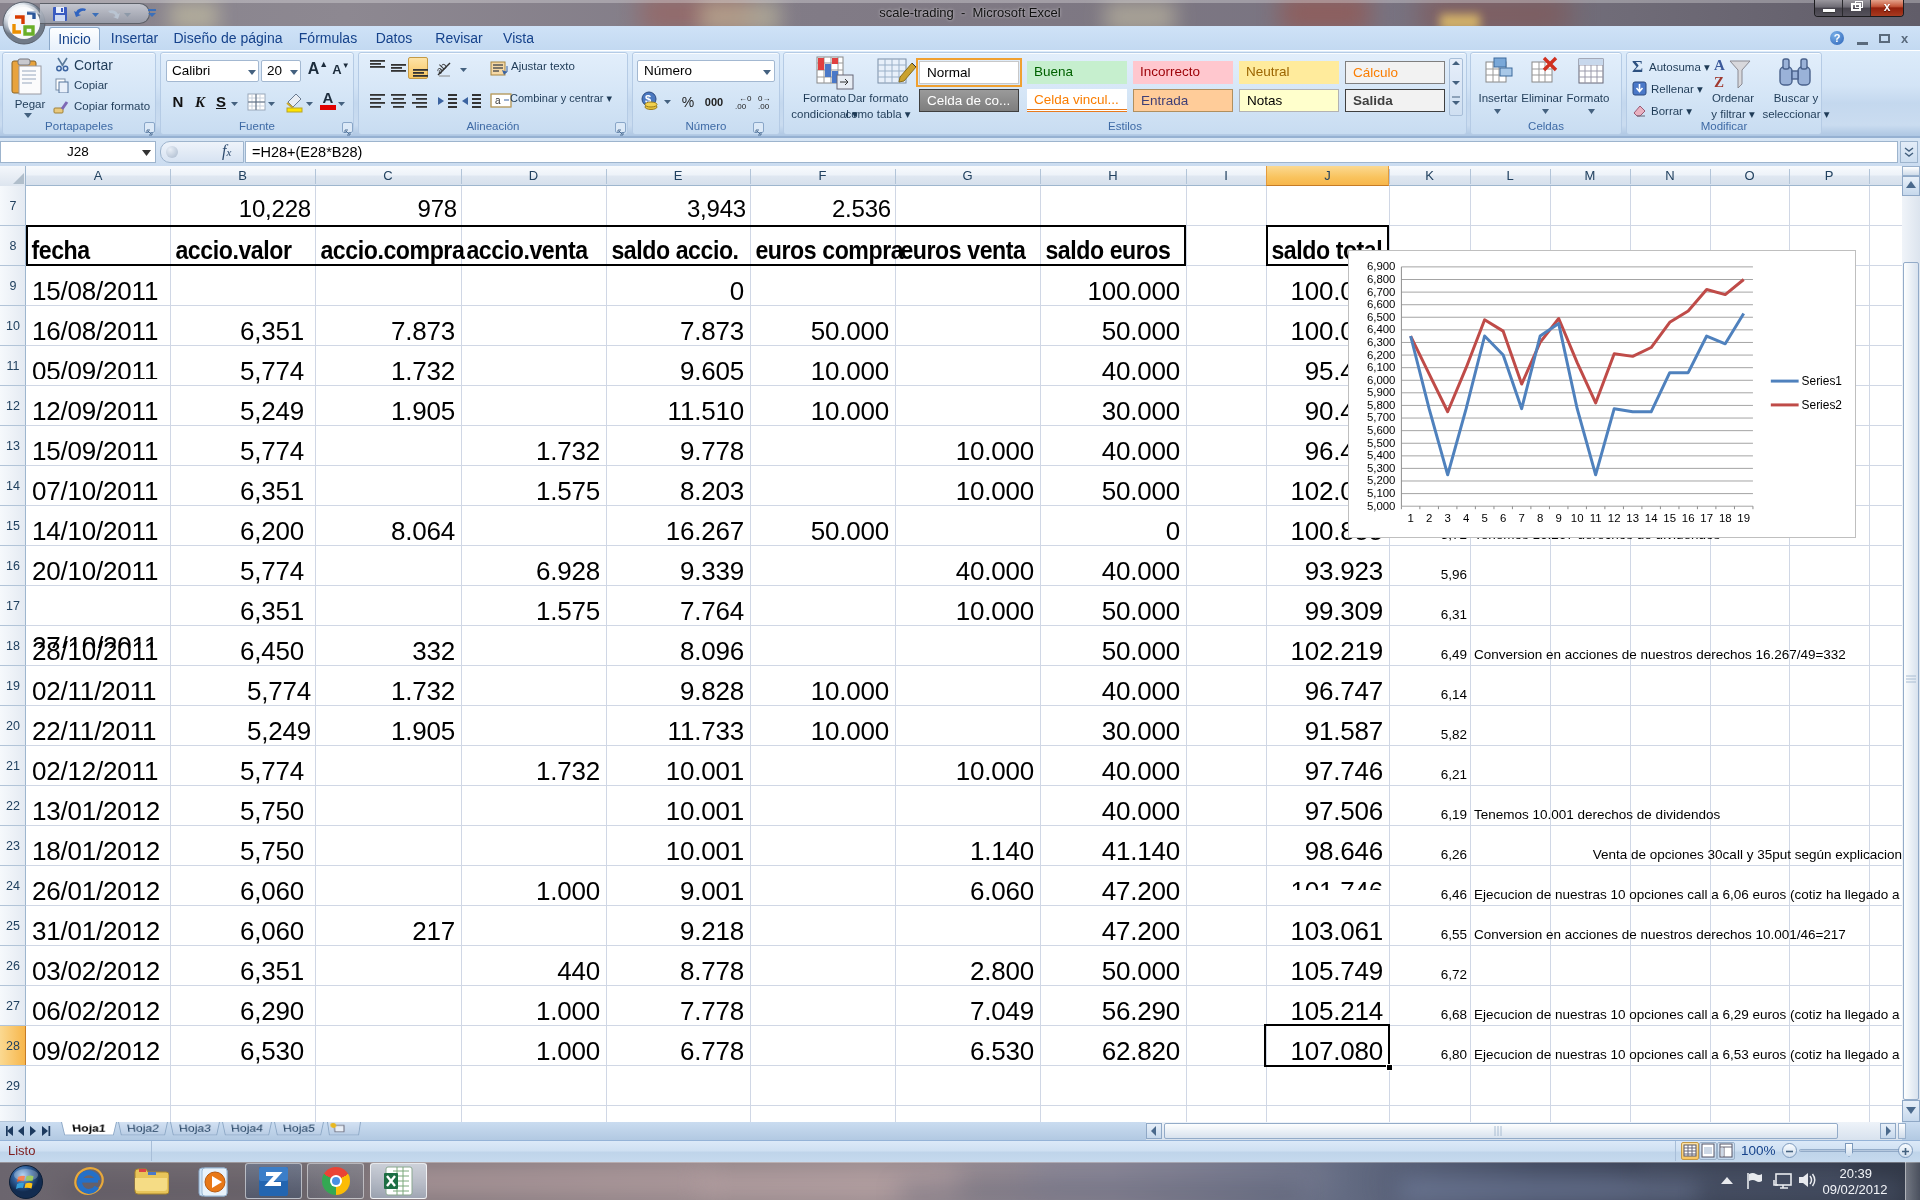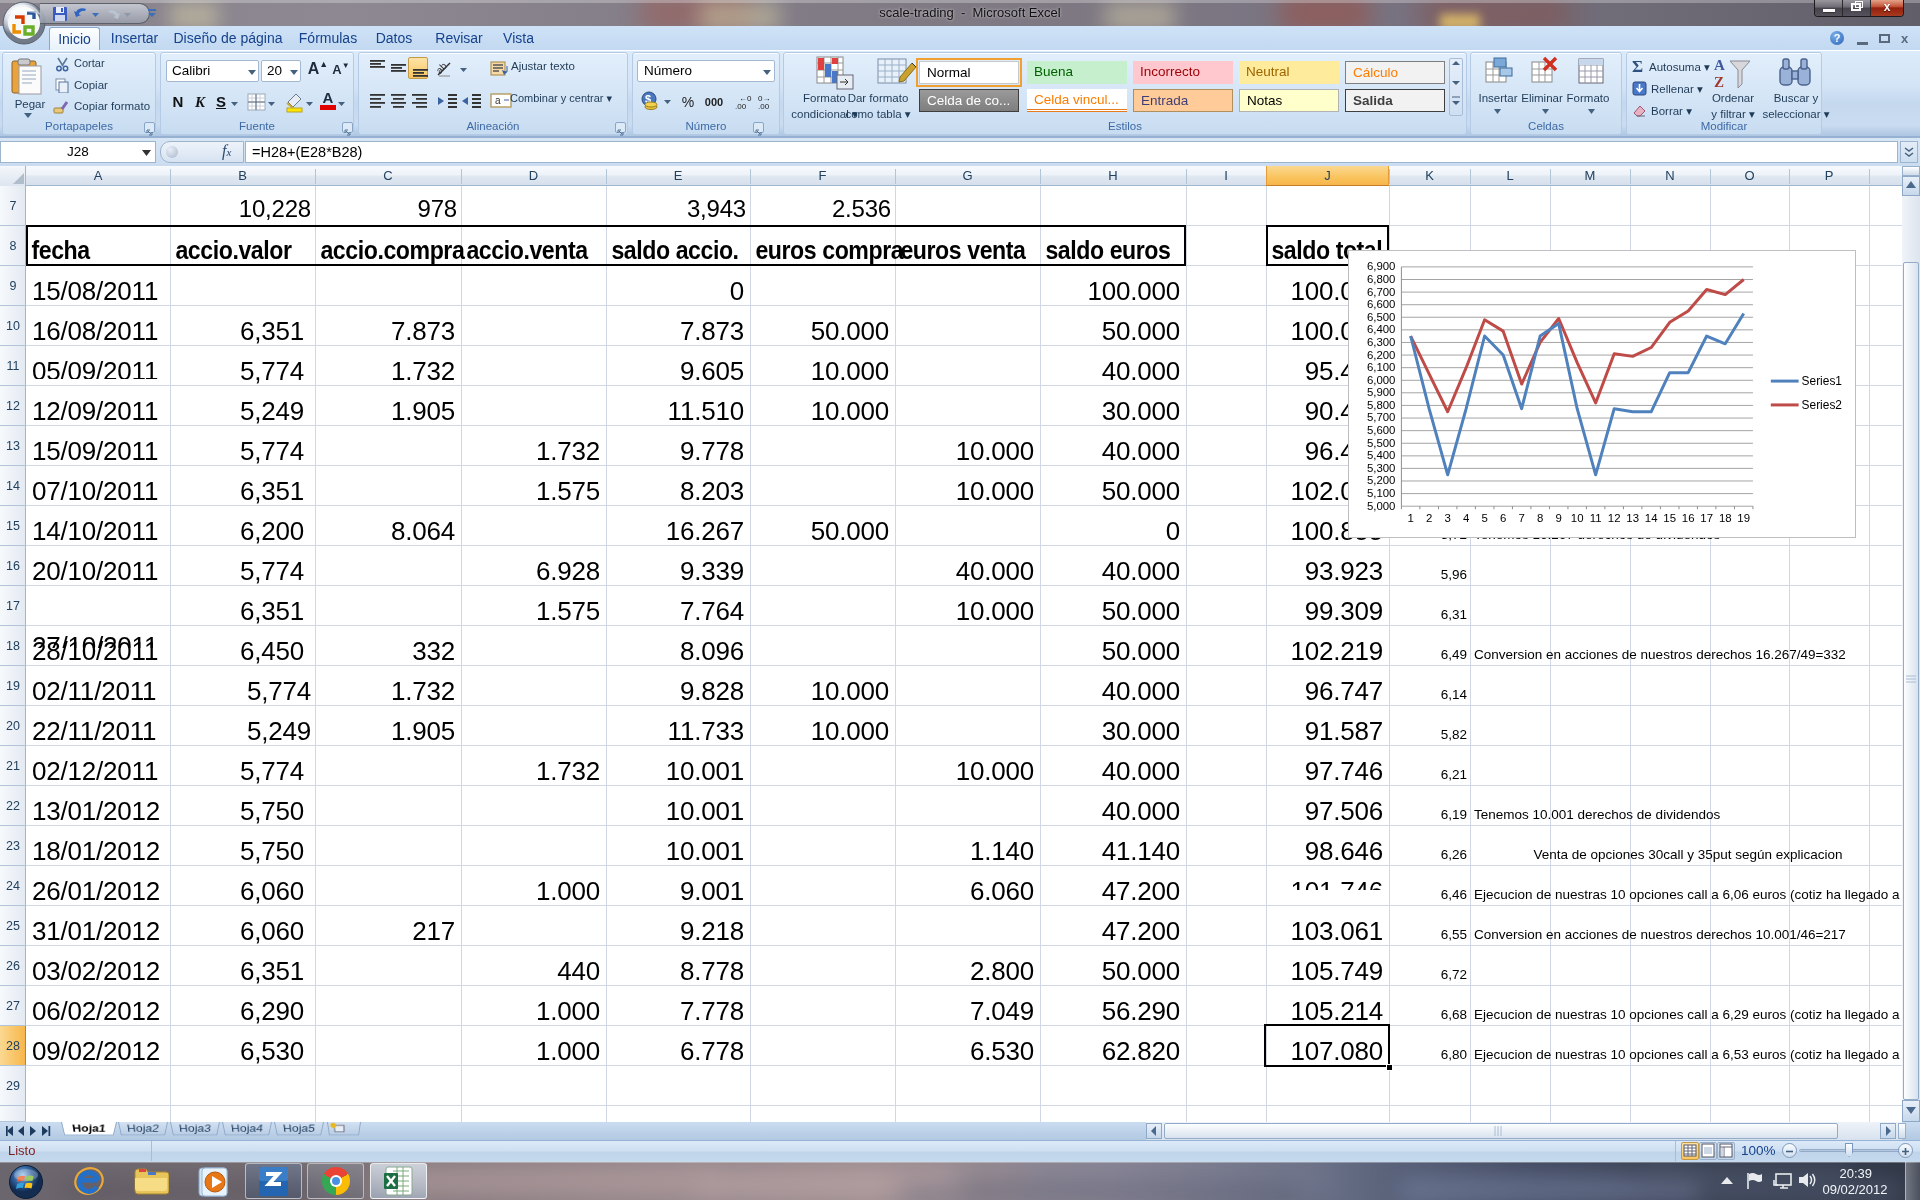--- a/index.html
+++ b/index.html
@@ -101,21 +101,21 @@
   </svg>
 <div class="abs" style="left:2px;top:98px;width:56px;text-align:center;font-size:11.5px;color:#1f3b57">Pegar</div>
 <svg class="abs" style="left:24px;top:112px" width="9" height="7">
     <polygon points="0,1 8,1 4,6" fill="#44617f"></polygon>
   </svg>
 <svg class="abs" style="left:55px;top:57px" width="15" height="15" viewBox="0 0 15 15">
     <path d="M3 1 L8 9 M12 1 L7 9" stroke="#5a7a9a" stroke-width="1.6"></path>
     <circle cx="4" cy="11.5" r="2.2" fill="none" stroke="#3b63a0" stroke-width="1.5"></circle>
     <circle cx="10.5" cy="11.5" r="2.2" fill="none" stroke="#3b63a0" stroke-width="1.5"></circle>
   </svg>
-<div class="abs" style="left:74px;top:57px;font-size:11px;color:#1f3b57">Cortar</div>
+<div class="abs" style="left:74px;top:57px;font-size:14px;color:#1f3b57">Cortar</div>
 <svg class="abs" style="left:55px;top:78px" width="15" height="15" viewBox="0 0 15 15">
     <rect x="1" y="1" width="9" height="11" fill="#fff" stroke="#7a8ea6"></rect>
     <rect x="4" y="4" width="9" height="11" fill="#e9f0fa" stroke="#54749c"></rect>
   </svg>
 <div class="abs" style="left:74px;top:79px;font-size:11.5px;color:#1f3b57">Copiar</div>
 <svg class="abs" style="left:53px;top:99px" width="17" height="16" viewBox="0 0 17 16">
     <rect x="1" y="9" width="9" height="5" rx="1" fill="#e9c97e" stroke="#a08136"></rect>
     <path d="M9 10 L14 3" stroke="#7d68b5" stroke-width="3"></path>
   </svg>
 <div class="abs" style="left:74px;top:100px;font-size:11.5px;color:#1f3b57">Copiar formato</div>
@@ -642,21 +642,21 @@
 <div class="cell num small" style="left:1390px;top:787px;width:80px;height:39px;padding-right:3px;">6,19</div>
 <div class="cell num small" style="left:1390px;top:827px;width:80px;height:39px;padding-right:3px;">6,26</div>
 <div class="cell num small" style="left:1390px;top:867px;width:80px;height:39px;padding-right:3px;">6,46</div>
 <div class="cell num small" style="left:1390px;top:907px;width:80px;height:39px;padding-right:3px;">6,55</div>
 <div class="cell num small" style="left:1390px;top:947px;width:80px;height:39px;padding-right:3px;">6,72</div>
 <div class="cell num small" style="left:1390px;top:987px;width:80px;height:39px;padding-right:3px;">6,68</div>
 <div class="cell num small" style="left:1390px;top:1027px;width:80px;height:39px;padding-right:3px;">6,80</div>
 <div class="cell small" style="left:1474px;top:507px;width:428px;height:39px;text-align:left">Tenemos 16.267 derechos de dividendos</div>
 <div class="cell small" style="left:1474px;top:627px;width:428px;height:39px;text-align:left">Conversion en acciones de nuestros derechos 16.267/49=332</div>
 <div class="cell small" style="left:1474px;top:787px;width:428px;height:39px;text-align:left">Tenemos 10.001 derechos de dividendos</div>
-<div class="cell small" style="left:1474px;top:827px;width:428px;height:56px;text-align:center">Venta de opciones 30call y 35put según explicacion</div>
+<div class="cell small" style="left:1474px;top:827px;width:428px;height:56px;text-align:right">Venta de opciones 30call y 35put según explicacion</div>
 <div class="cell small" style="left:1474px;top:867px;width:428px;height:39px;text-align:left">Ejecucion de nuestras 10 opciones call a 6,06 euros (cotiz ha llegado a 6,46 euros)</div>
 <div class="cell small" style="left:1474px;top:907px;width:428px;height:39px;text-align:left">Conversion en acciones de nuestros derechos 10.001/46=217</div>
 <div class="cell small" style="left:1474px;top:987px;width:428px;height:39px;text-align:left">Ejecucion de nuestras 10 opciones call a 6,29 euros (cotiz ha llegado a 6,68 euros)</div>
 <div class="cell small" style="left:1474px;top:1027px;width:428px;height:39px;text-align:left">Ejecucion de nuestras 10 opciones call a 6,53 euros (cotiz ha llegado a 6,80 euros)</div>
 <div class="abs" style="left:26px;top:225px;width:1160px;height:41px;border:2px solid #000"></div>
 <div class="abs" style="left:1266px;top:225px;width:123px;height:41px;border:2px solid #000"></div>
 <div class="abs" style="left:1264px;top:1024px;width:126px;height:43px;border:2.5px solid #000"></div>
 <div class="abs" style="left:1386px;top:1064px;width:7px;height:7px;background:#000;border:1px solid #fff"></div>
 <svg class="abs" style="left:1348px;top:250px;background:#fff;border:1px solid #bfbfbf" width="508" height="288" viewBox="0 0 508 288">
     <line x1="52" y1="16.0" x2="406" y2="16.0" stroke="#8c8c8c" stroke-width="0.8"></line>

